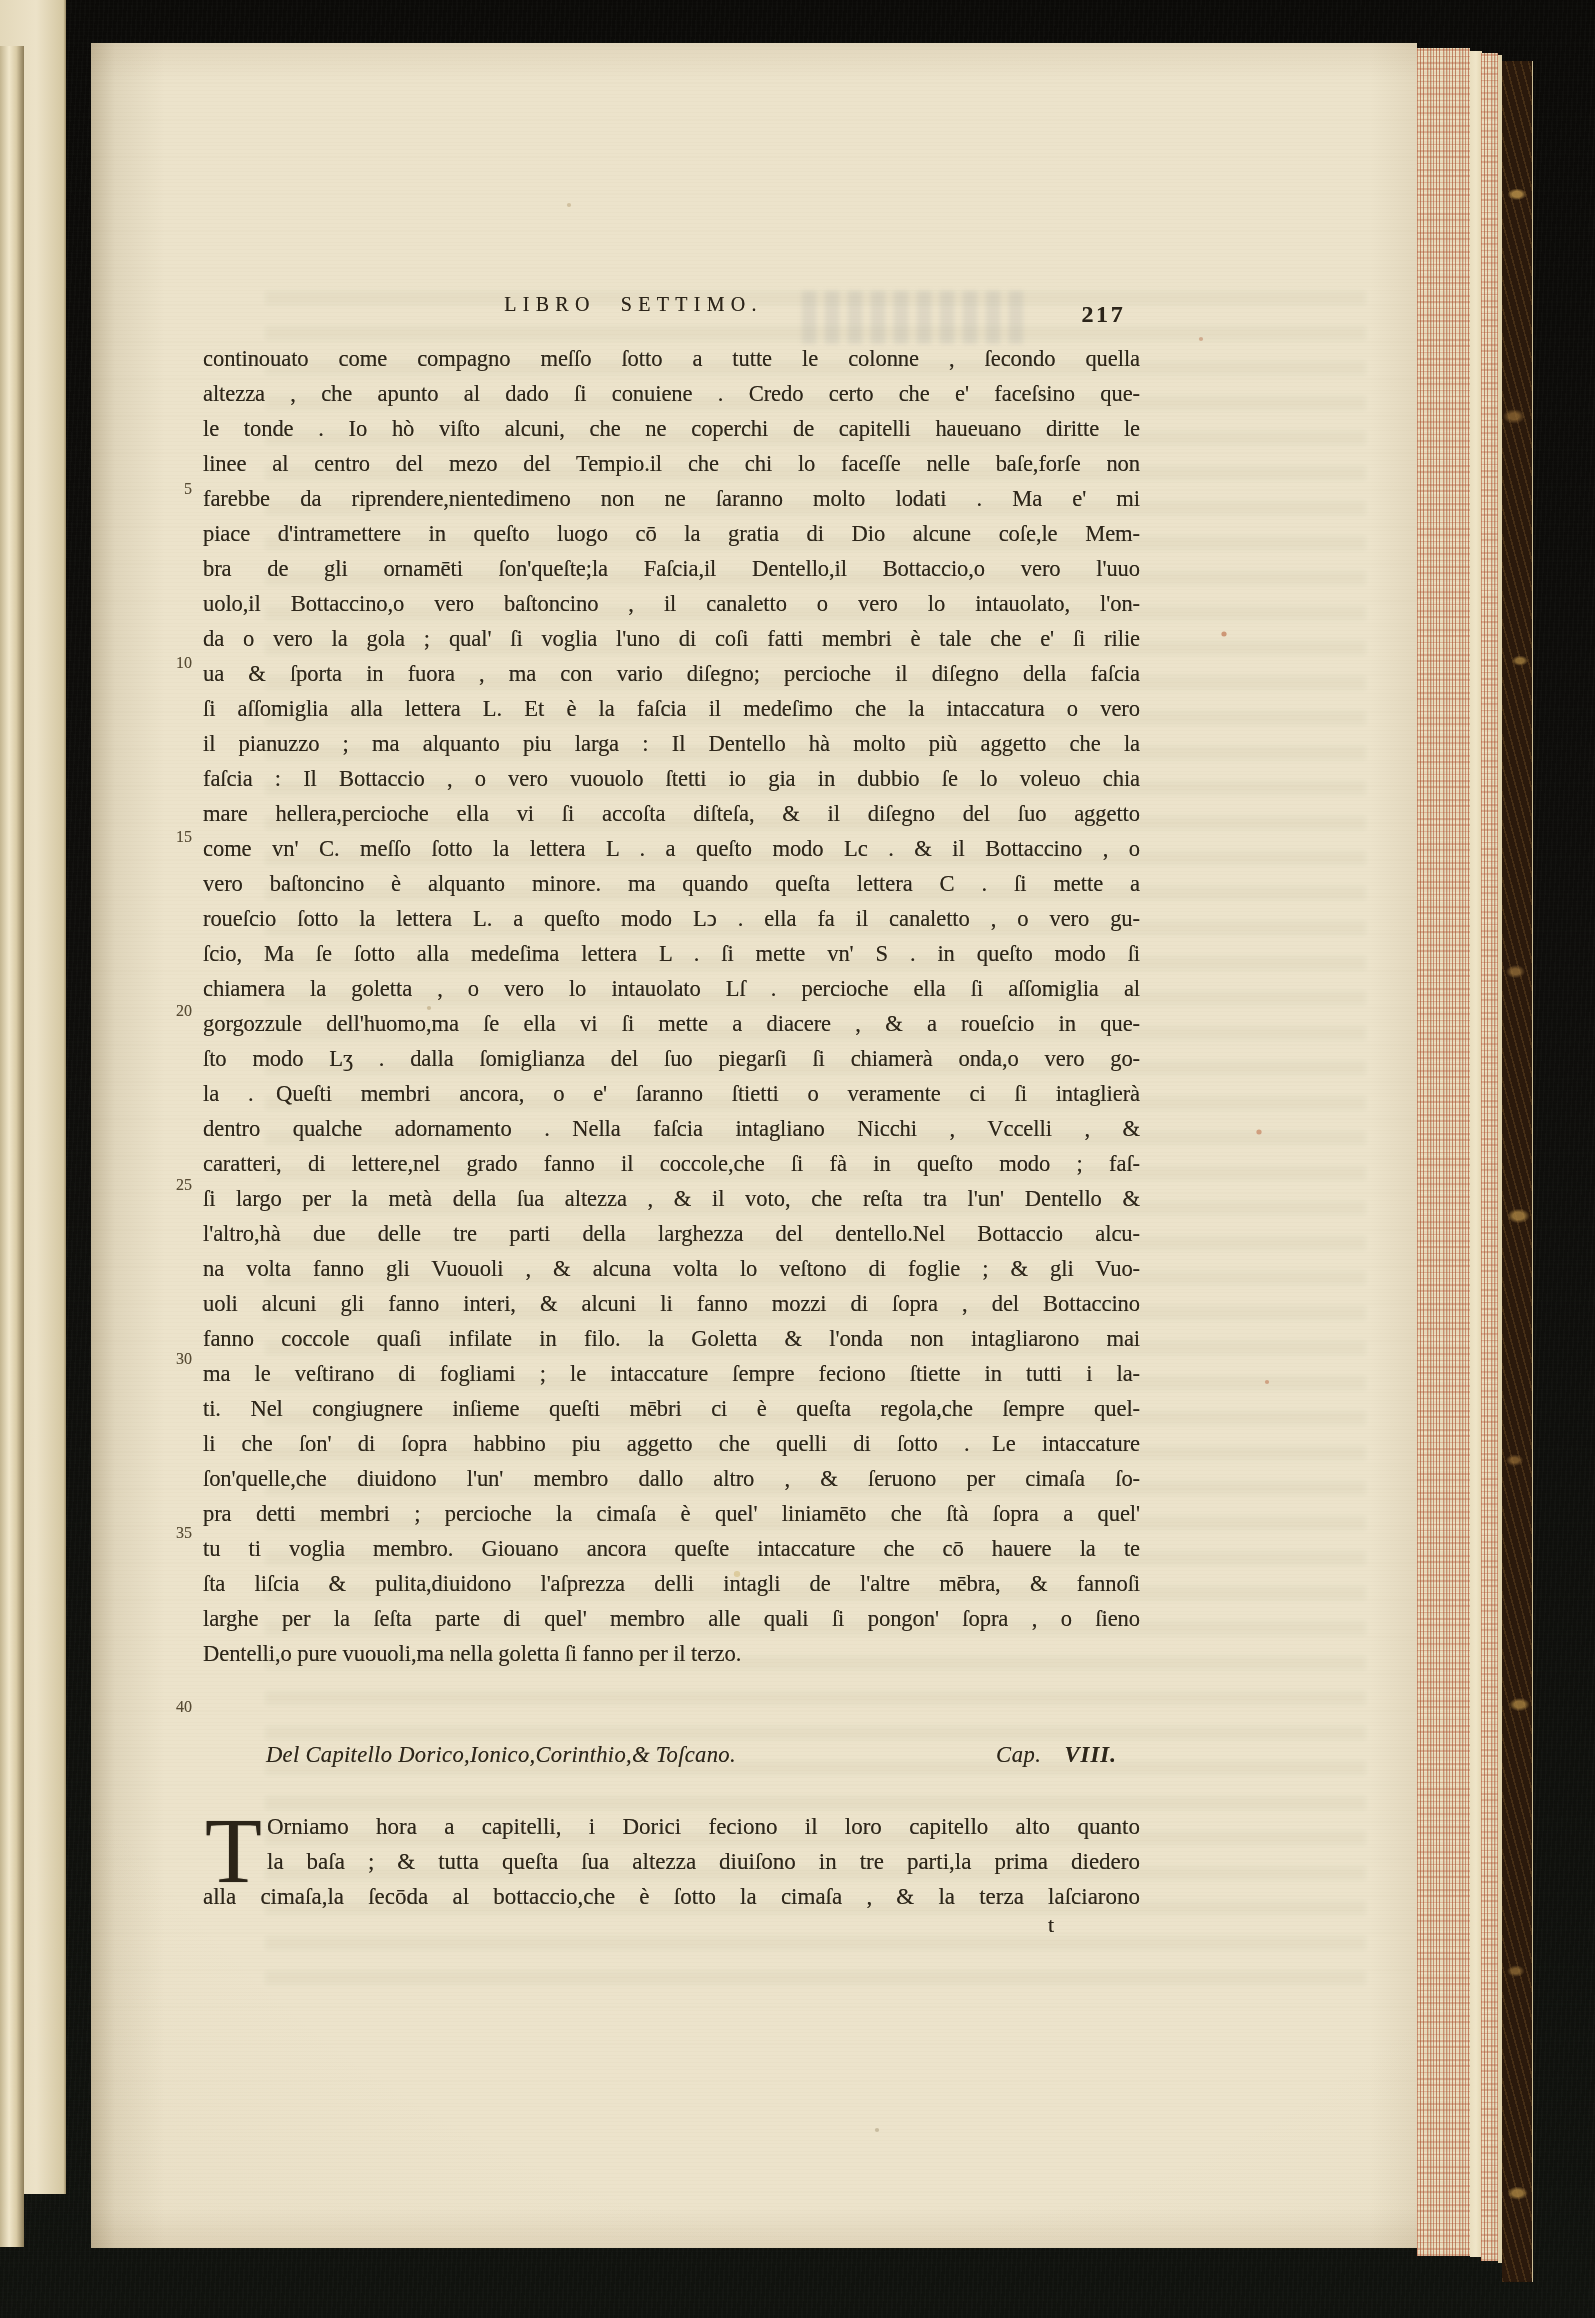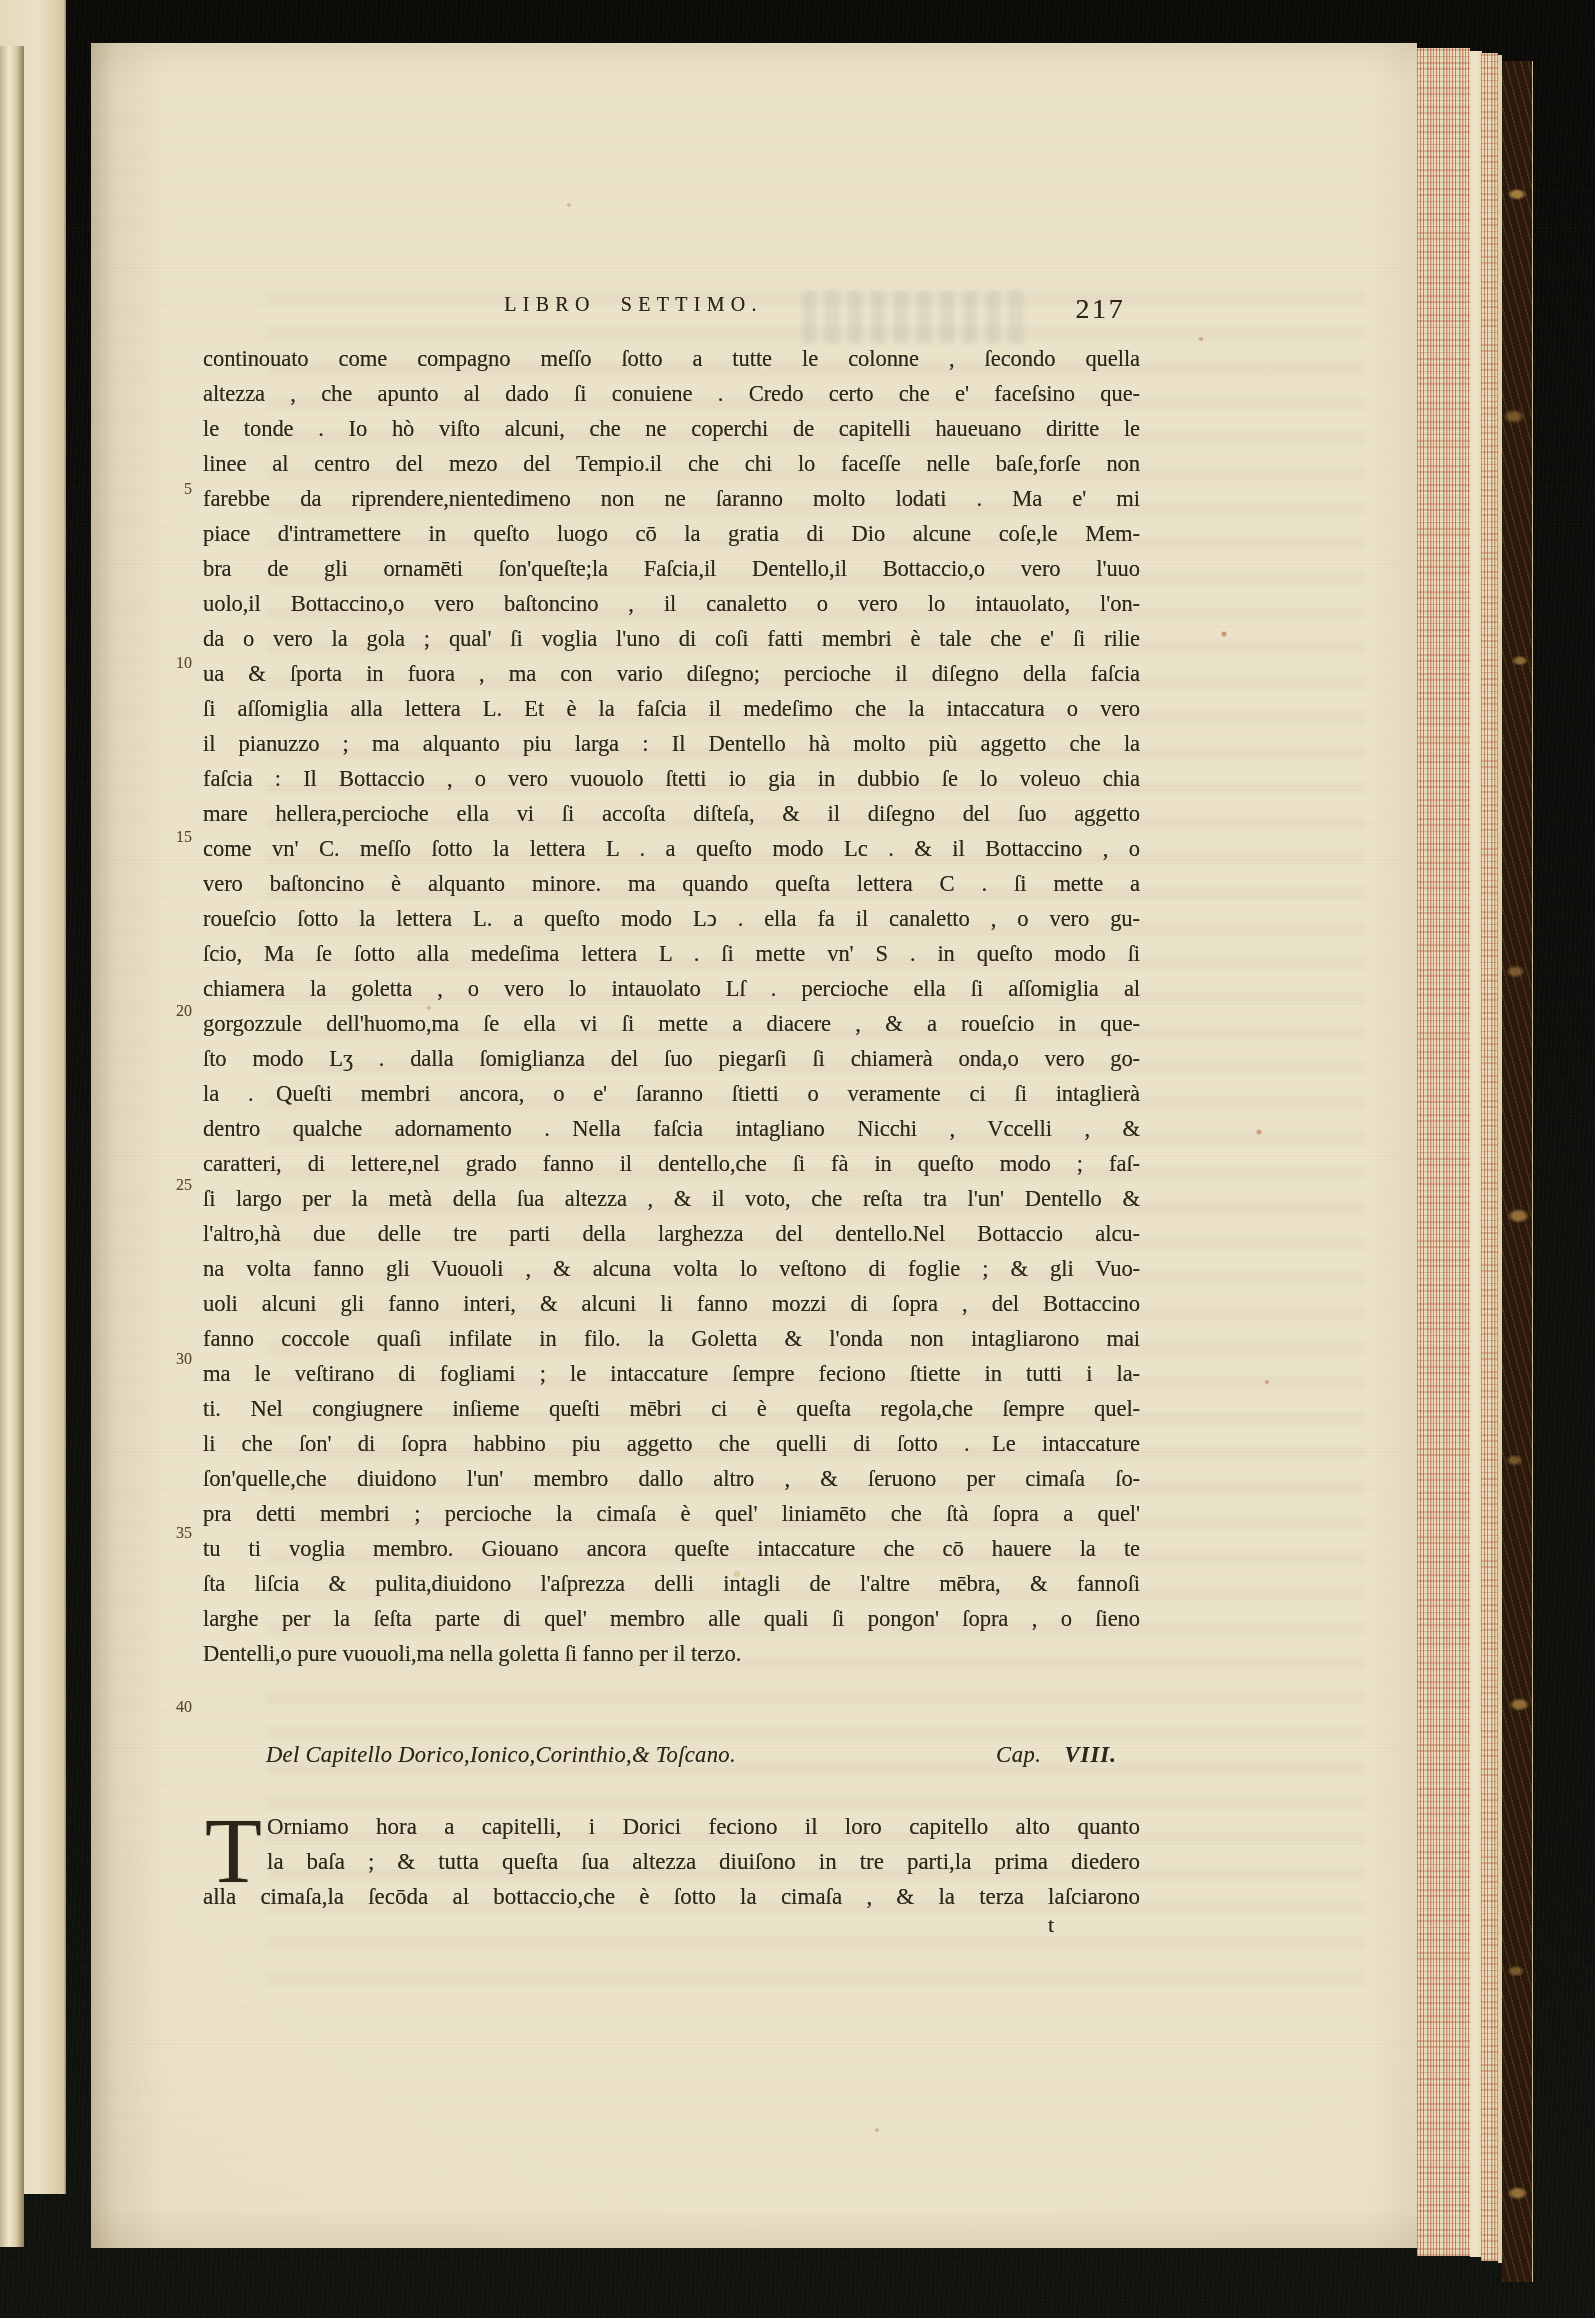--- a/index.html
+++ b/index.html
@@ -44,22 +44,22 @@
       1109px  295px 0 1.1px rgba(175,95,60,.4),
        337px 964px 0 1.1px rgba(150,120,70,.35),
       785px 2086px 0 1.1px rgba(120,100,60,.3),
        477px  161px 0 1.1px rgba(160,130,80,.35);}
 
   
   .runhead{position:absolute;left:112px;top:250px;width:937px;height:48px;}
   .runtitle{position:absolute;left:50%;transform:translateX(calc(-50% - 38px));
     font-size:20px;letter-spacing:6.3px;word-spacing:13.7px;white-space:nowrap;
     color:#2c251a;text-shadow:0 0 0.5px rgba(44,37,26,.6);}
-  .folio{position:absolute;right:14.7px;top:0;font-size:28px;letter-spacing:2.6px;
-    color:#2c251a;text-shadow:0 0 0.5px rgba(44,37,26,.6);}
+  .folio{position:absolute;right:14.7px;top:8px;font-size:24px;letter-spacing:2.6px;
+    color:#2c251a;text-shadow:0 0 0.5px rgba(44,37,26,.6);font-weight:bold;}
 
   
   .mnums{position:absolute;left:62px;top:435px;width:39px;text-align:right;}
   .mnum{height:174px;font-size:16px;line-height:21px;color:#564a33;
     text-shadow:0 0 0.5px rgba(86,74,51,.4);}
 
   
   .bodytext{position:absolute;left:112px;top:298px;width:937px;}
   .bline{height:35px;line-height:35px;font-size:22.6px;letter-spacing:-0.1px;
     overflow:hidden;text-align:justify;text-align-last:justify;white-space:normal;
@@ -164,21 +164,21 @@
         <div class="bline">mare hellera,percioche ella vi ſi accoſta diſteſa, &amp; il diſegno del ſuo aggetto</div>
         <div class="bline">come vn' C. meſſo ſotto la lettera L . a queſto modo Lc . &amp; il Bottaccino , o</div>
         <div class="bline">vero baſtoncino è alquanto minore. ma quando queſta lettera C . ſi mette a</div>
         <div class="bline">roueſcio ſotto la lettera L. a queſto modo Lↄ . ella fa il canaletto , o vero gu-</div>
         <div class="bline">ſcio, Ma ſe ſotto alla medeſima lettera L . ſi mette vn' S . in queſto modo ſi</div>
         <div class="bline">chiamera la goletta , o vero lo intauolato Lſ . percioche ella ſi aſſomiglia al</div>
         <div class="bline">gorgozzule dell'huomo,ma ſe ella vi ſi mette a diacere , &amp; a roueſcio in que-</div>
         <div class="bline">ſto modo Lʒ . dalla ſomiglianza del ſuo piegarſi ſi chiamerà onda,o vero go-</div>
         <div class="bline">la . Queſti membri ancora, o e' ſaranno ſtietti o veramente ci ſi intaglierà</div>
         <div class="bline">dentro qualche adornamento . Nella faſcia intagliano Nicchi , Vccelli , &amp;</div>
-        <div class="bline">caratteri, di lettere,nel grado fanno il dentello,che ſi fà in queſto modo ; faſ-</div>
+        <div class="bline">caratteri, di lettere,nel grado fanno il coccole,che ſi fà in queſto modo ; faſ-</div>
         <div class="bline">ſi largo per la metà della ſua altezza , &amp; il voto, che reſta tra l'un' Dentello &amp;</div>
         <div class="bline">l'altro,hà due delle tre parti della larghezza del dentello.Nel Bottaccio alcu-</div>
         <div class="bline">na volta fanno gli Vuouoli , &amp; alcuna volta lo veſtono di foglie ; &amp; gli Vuo-</div>
         <div class="bline">uoli alcuni gli fanno interi, &amp; alcuni li fanno mozzi di ſopra , del Bottaccino</div>
         <div class="bline">fanno coccole quaſi infilate in filo. la Goletta &amp; l'onda non intagliarono mai</div>
         <div class="bline">ma le veſtirano di fogliami ; le intaccature ſempre feciono ſtiette in tutti i la-</div>
         <div class="bline">ti. Nel congiugnere inſieme queſti mēbri ci è queſta regola,che ſempre quel-</div>
         <div class="bline">li che ſon' di ſopra habbino piu aggetto che quelli di ſotto . Le intaccature</div>
         <div class="bline">ſon'quelle,che diuidono l'un' membro dallo altro , &amp; ſeruono per cimaſa ſo-</div>
         <div class="bline">pra detti membri ; percioche la cimaſa è quel' liniamēto che ſtà ſopra a quel'</div>

